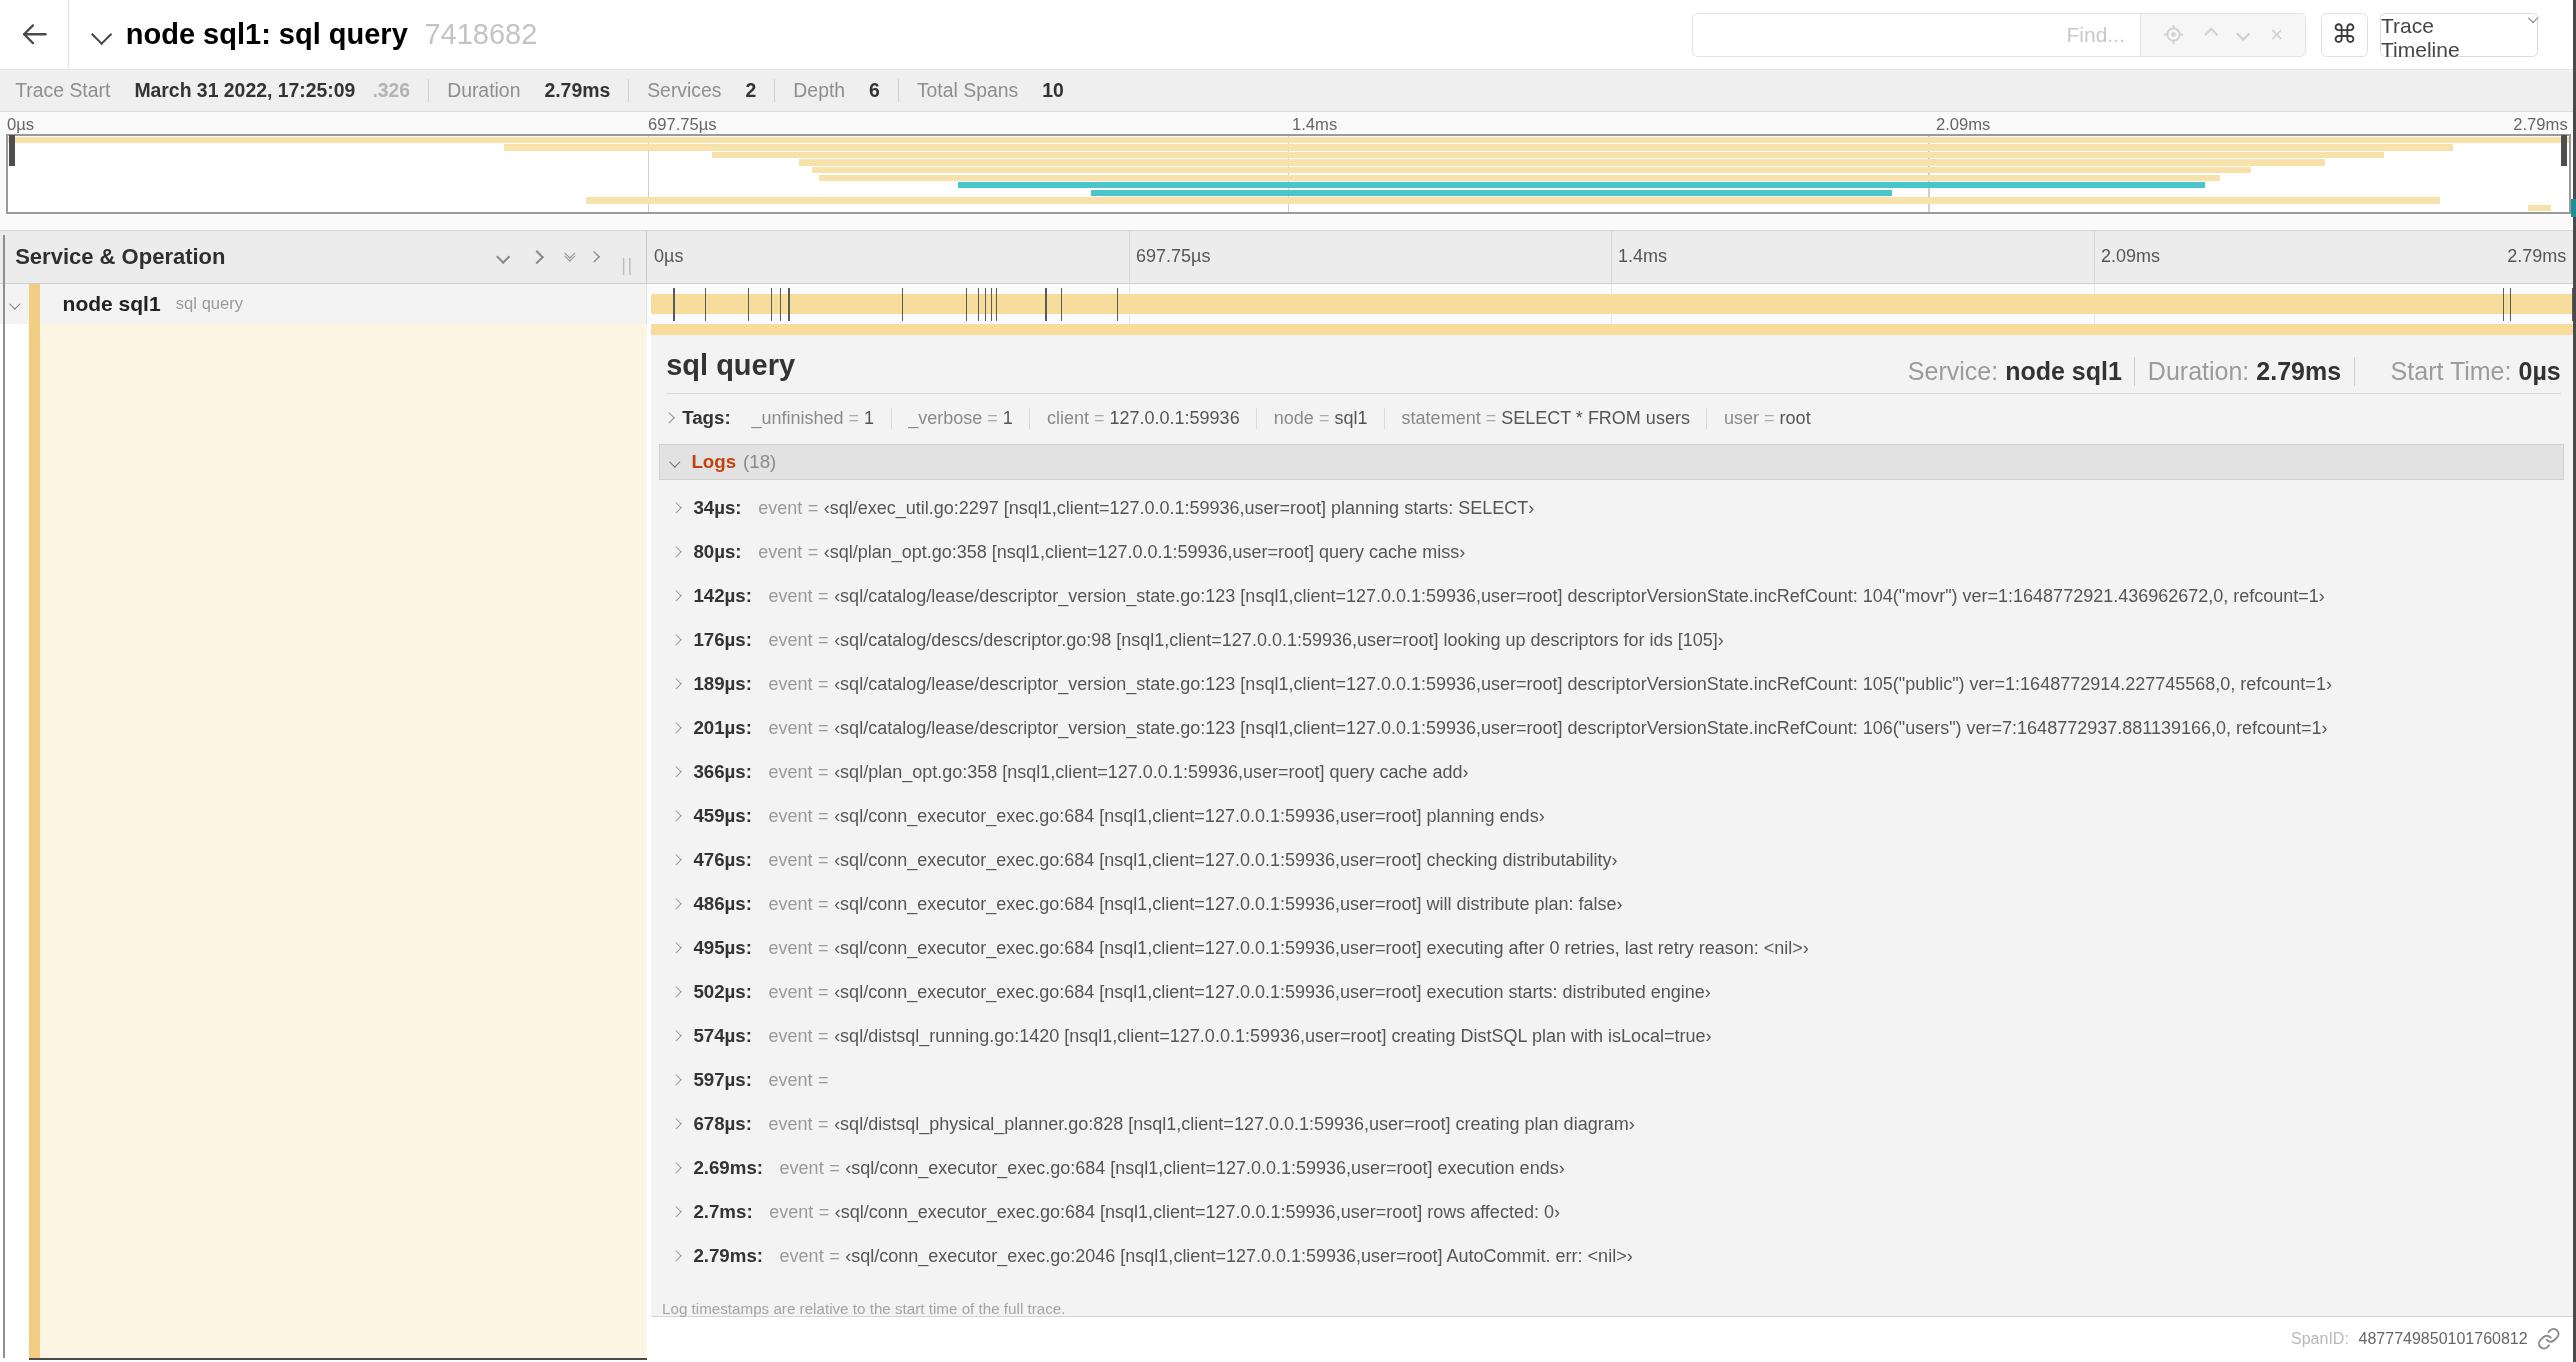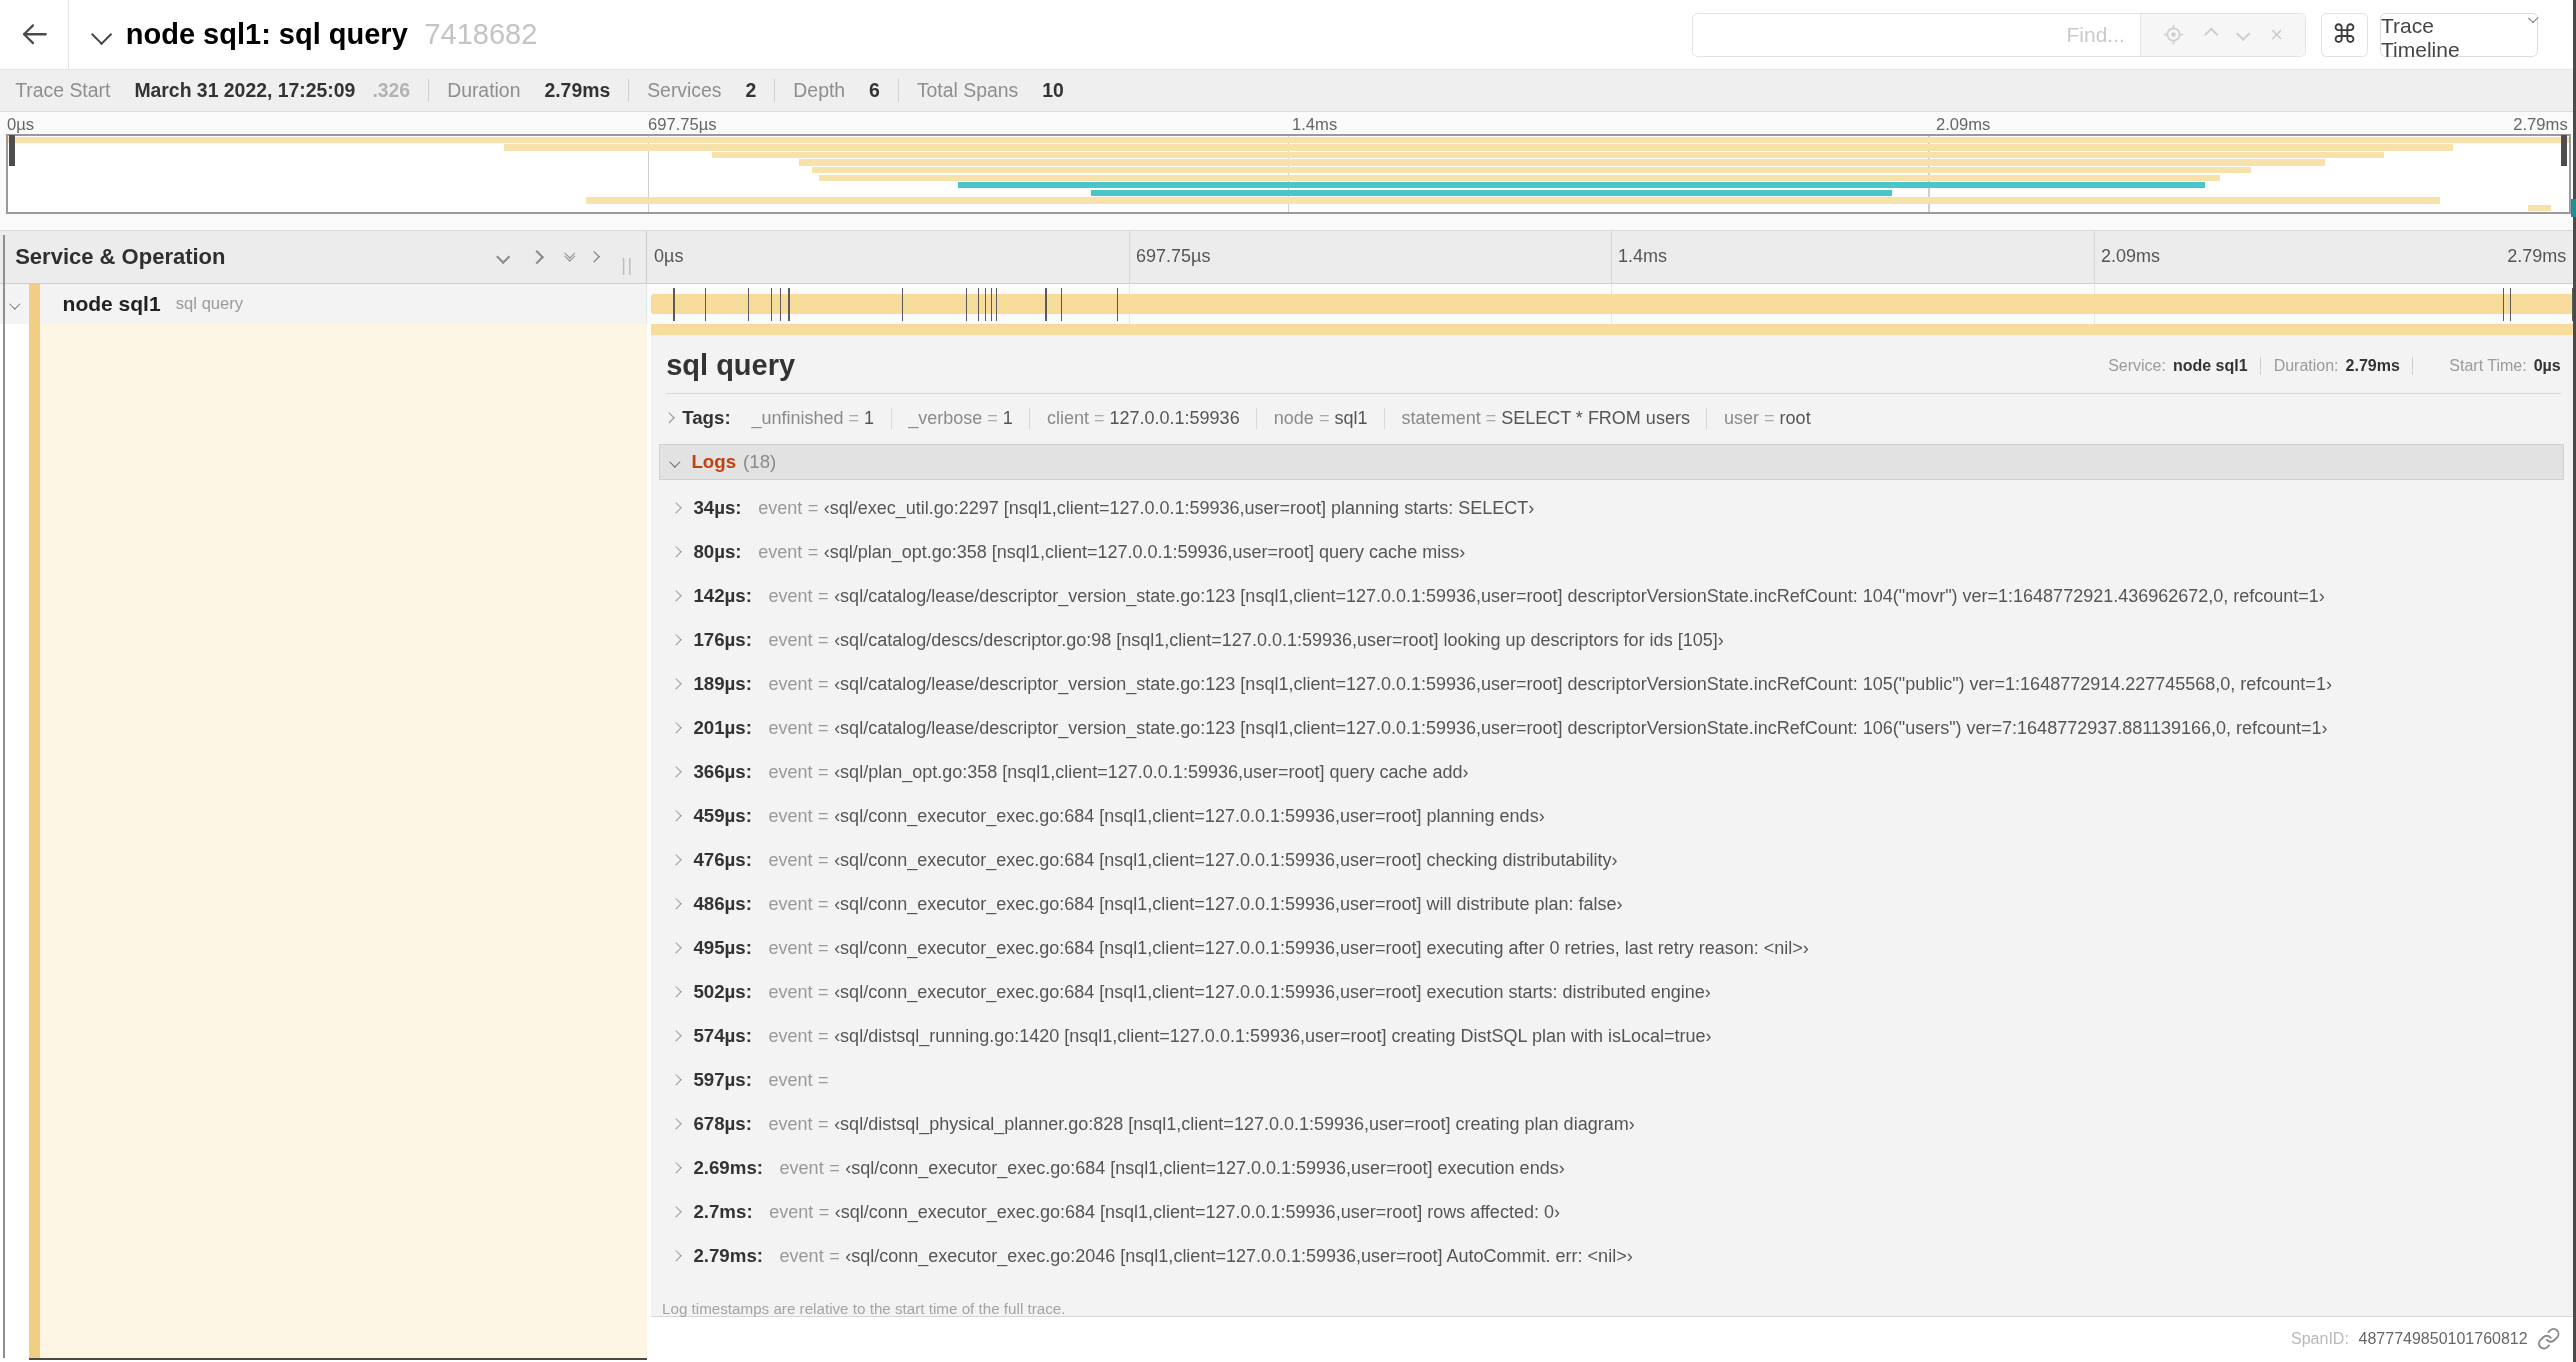--- a/index.html
+++ b/index.html
@@ -80,21 +80,21 @@
   .bar-tick { position:absolute; top:3.5px; height:33px; width:1.4px; background:#5b5b5b; }
 
   
   .detail-left-line { position:absolute; left:2.8px; top:235px; width:2.1px; height:1123px; background:#8f8f8f; }
   .dl-accent { position:absolute; left:29px; top:324px; width:11px; height:1036px; background:#F2CE85; border-bottom:2.8px solid #4a4a4a; }
   .dl-cream { position:absolute; left:40px; top:324px; width:607px; height:1036px; background:#FDF5E3; border-bottom:2.8px solid #4a4a4a; }
 
   .detail-top-strip { position:absolute; left:651px; top:324px; right:2.8px; height:11px; background:#F8DC9C; }
   .detail-panel { position:absolute; left:651px; top:335px; right:2.8px; height:982px; background:#f3f3f3; border-bottom:1.4px solid #d5d5d5; }
   .dp-title { position:absolute; left:15.2px; top:14px; font-size:29px; font-weight:600; color:#333; }
-  .dp-meta { position:absolute; right:12.5px; top:22px; display:flex; align-items:baseline; font-size:16px; }
+  .dp-meta { position:absolute; right:12.5px; top:22px; display:flex; align-items:baseline; font-size:25px; }
   .meta-item { display:flex; gap:7px; padding:0 12.5px; }
   .meta-item + .meta-item { border-left:1.4px solid #cfcfcf; }
   .meta-item:last-child { padding-right:0;padding-left:36px; }
   .meta-label { color:#9b9b9b; }
   .meta-value { color:#333; font-weight:bold; }
   .dp-divider { position:absolute; left:15.2px; right:12.5px; top:58px; height:1.4px; background:#d8d8d8; }
 
   .tags-row { position:absolute; left:9.7px; top:72px; right:12.5px; display:flex; align-items:center; font-size:18px; }
   .tags-row .chev { margin:0 9.7px 0 4.2px; border-color:#8c8c8c; }
   .tags-label { font-size:18.7px; font-weight:bold; color:#333; margin-right:4.2px; }

